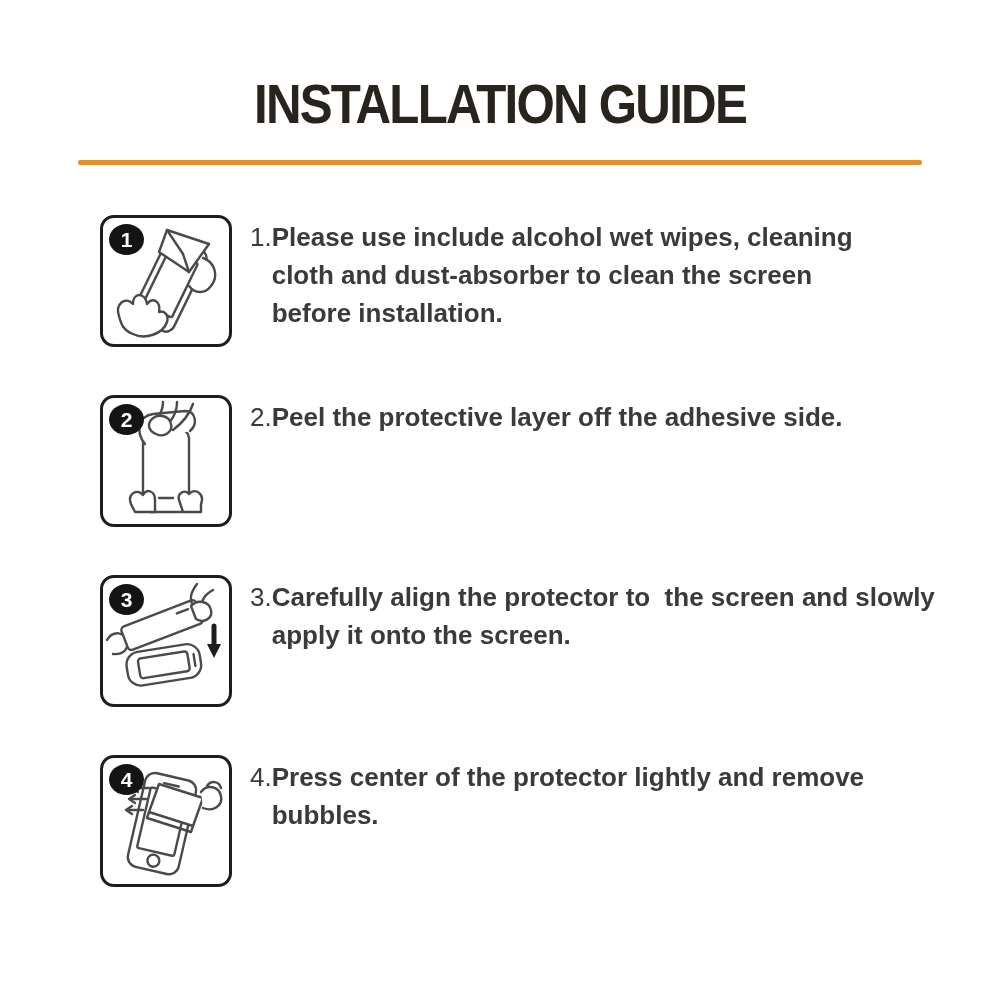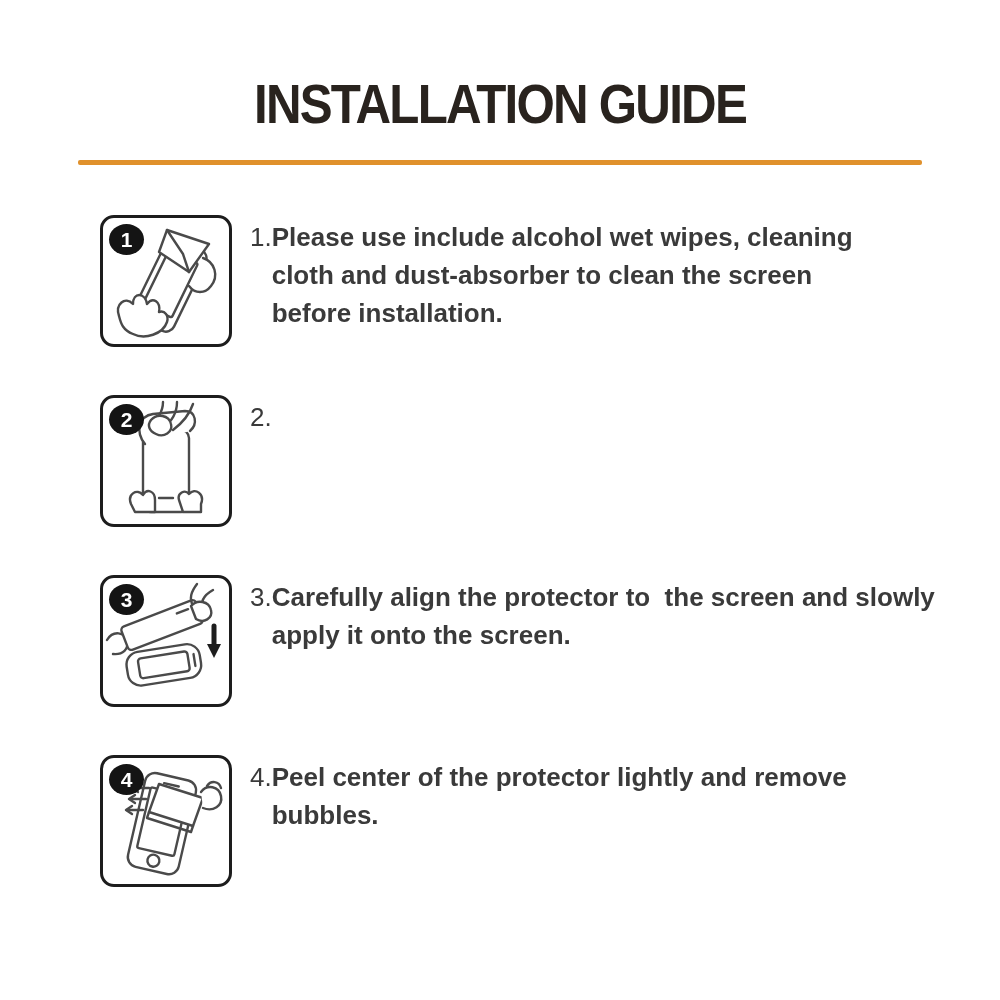--- a/index.html
+++ b/index.html
@@ -128,20 +128,21 @@
             <path d="M90 6 C86 18 78 26 70 32"></path>
             <path d="M48 22 C54 15 66 17 68 26 C70 34 61 40 53 36 C46 33 44 27 48 22 Z" fill="#ffffff"></path>
             <path d="M28 106 C24 96 34 90 40 97 C44 90 52 93 52 102 L52 114 L32 114 Z" fill="#ffffff"></path>
             <path d="M98 106 C102 96 92 89 86 96 C82 91 74 95 76 102 L80 114 L98 114 Z" fill="#ffffff"></path>
           </g>
         </svg>
         <div class="badge">2</div>
       </div>
       <div class="step-text">
         <span class="num">2.</span>
+        <span class="body">Peel the protective layer off the adhesive side.</span>
       </div>
     </div>
 
     <div class="step">
       <div class="icon-box">
         <svg width="126" height="126" viewBox="0 0 126 126">
           <g fill="none" stroke="#4a4a4a" stroke-width="2.4" stroke-linecap="round" stroke-linejoin="round">
             <path d="M4 62 C10 52 22 54 24 63 C26 71 20 77 10 76" fill="#ffffff"></path>
             <g transform="rotate(-9 60 88)">
               <rect x="24" y="70" width="74" height="34" rx="13" fill="#ffffff"></rect>
@@ -187,19 +188,19 @@
             <line x1="43" y1="41" x2="27" y2="41"></line>
               <path d="M32 37 L26 41 L32 45"></path>
             <line x1="40" y1="52" x2="24" y2="52"></line>
               <path d="M29 48 L23 52 L29 56"></path>
           </g>
         </svg>
         <div class="badge">4</div>
       </div>
       <div class="step-text">
         <span class="num">4.</span>
-        <span class="body">Peel center of the protector lightly and remove
+        <span class="body">Press center of the protector lightly and remove
 bubbles.</span>
       </div>
     </div>
 
   </div>
 </div>
 
 </body></html>

